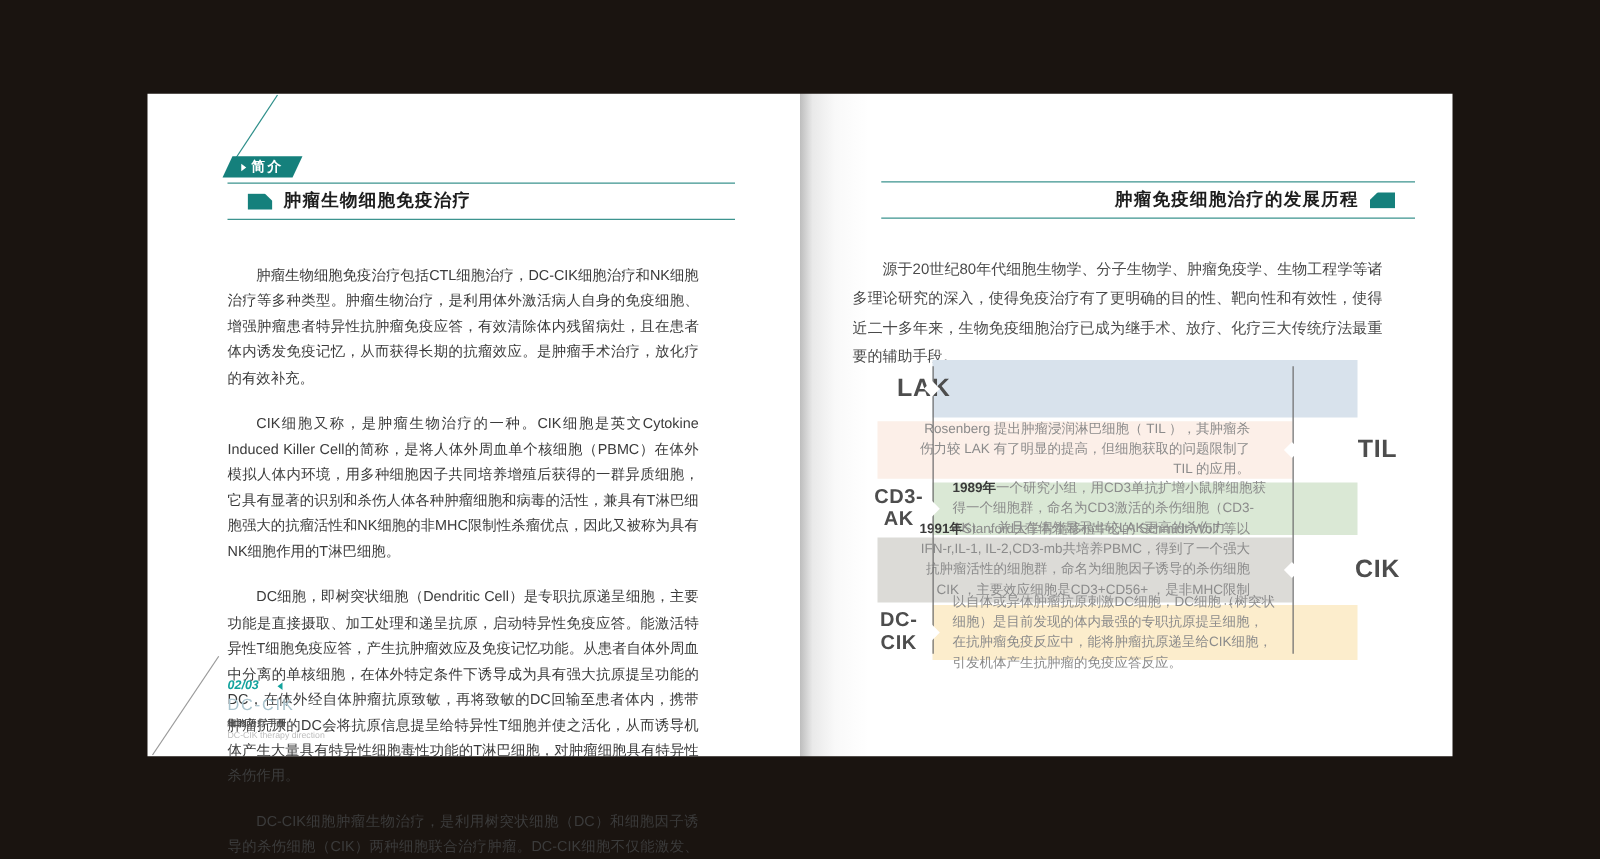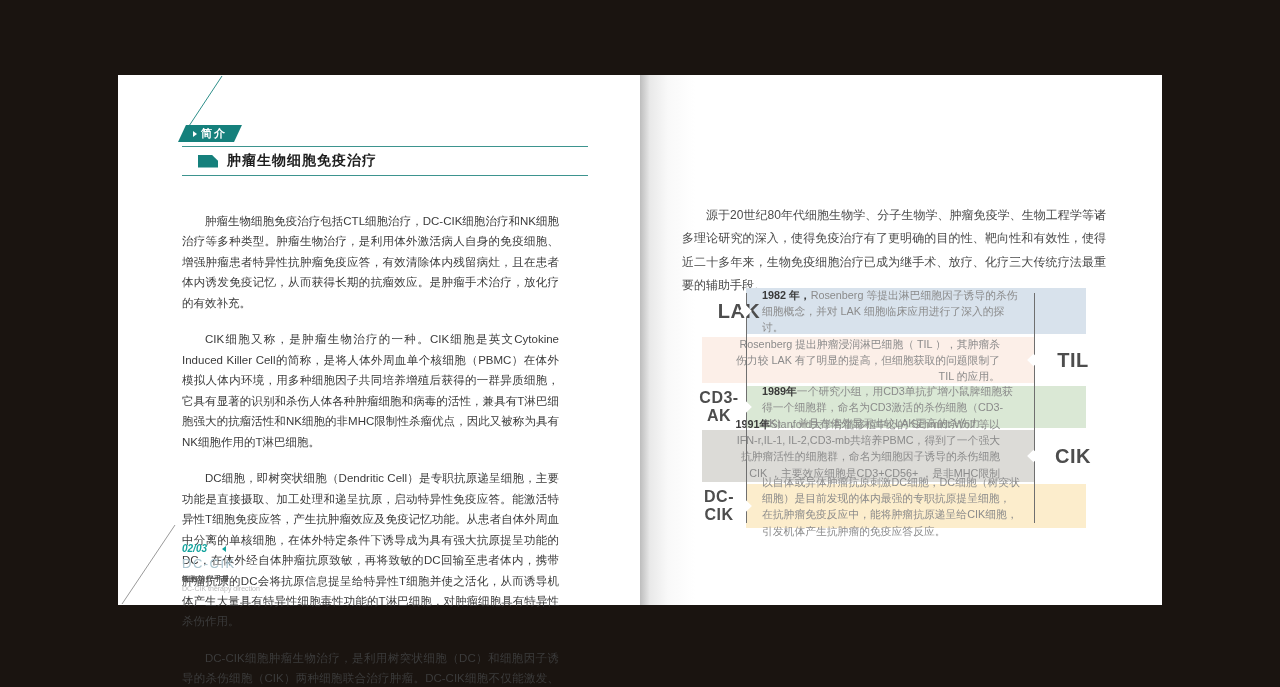--- a/index.html
+++ b/index.html
@@ -63,21 +63,21 @@
   .band-l { left:106px; width:340px; }
   .band-r { left:62px;  width:332px; }
   .bg-lak    { background:#d8e2ec; }
   .bg-til    { background:#fcefe8; }
   .bg-cd3ak  { background:#dae8d5; }
   .bg-cik    { background:#dcdbd7; }
   .bg-dccik  { background:#fcedcc; }
   .tlabel { position:absolute; top:50%; transform:translateY(-50%); font-weight:bold;
     color:#4d4d4d; text-align:center; letter-spacing:0.5px; }
   .tlabel-l { left:54px; width:50px; }
-  .tlabel-r { left:387px; width:52px; }
+  .tlabel-r { left:416px; width:52px; }
   .fs-big { font-size:20px;margin-left:20px; } .fs-med { font-size:16px; }
   .btext { position:absolute; top:50%; transform:translateY(-50%); font-size:10.8px;
     line-height:1.5; color:#8b8b8b; }
   .btext-l { left:122px; width:258px; text-align:left; }
   .btext-r { left:92px; width:268px; text-align:right; }
   .yr { font-weight:bold; color:#3a3a3a; }
   .diamond { position:absolute; width:9px; height:9px; background:#ffffff;
     transform:translateY(-50%) rotate(45deg); }
   .dia-l { left:101px; } .dia-r { left:389px; }
 </style>
@@ -117,31 +117,32 @@
         <span class="tri-left"></span>
       </div>
       <div class="brand">DC-CIK</div>
       <div class="sub-zh">细胞治疗手册</div>
       <div class="sub-en">DC-CIK therapy direction</div>
     </div>
   </div>
 
   <div class="page page-right">
 
+    <div class="header header-right">
+      <span class="htitle">肿瘤免疫细胞治疗的发展历程</span>
+      <span class="hicon notch-left"></span>
+    </div>
 
     <div class="intro">源于20世纪80年代细胞生物学、分子生物学、肿瘤免疫学、生物工程学等诸多理论研究的深入，使得免疫治疗有了更明确的目的性、靶向性和有效性，使得近二十多年来，生物免疫细胞治疗已成为继手术、放疗、化疗三大传统疗法最重要的辅助手段。</div>
 
     <div class="timeline">
 
       <div class="trow" style="top:0; height:46px;">
         <div class="band band-l bg-lak"></div>
         <div class="tlabel tlabel-l fs-big">LAK</div>
-        <div class="btext btext-l">
-          <span class="yr">1982 年，</span><span>Rosenberg 等提出淋巴细胞因子诱导的杀伤细胞概念，并对 LAK 细胞临床应用进行了深入的探讨。</span>
-        </div>
       </div>
 
       <div class="trow" style="top:49px; height:46px;">
         <div class="band band-r bg-til"></div>
         <div class="tlabel tlabel-r fs-big">TIL</div>
         <div class="btext btext-r">
           <span class="yr"></span><span>Rosenberg 提出肿瘤浸润淋巴细胞（ TIL ），其肿瘤杀伤力较 LAK 有了明显的提高，但细胞获取的问题限制了 TIL 的应用。</span>
         </div>
       </div>
 

